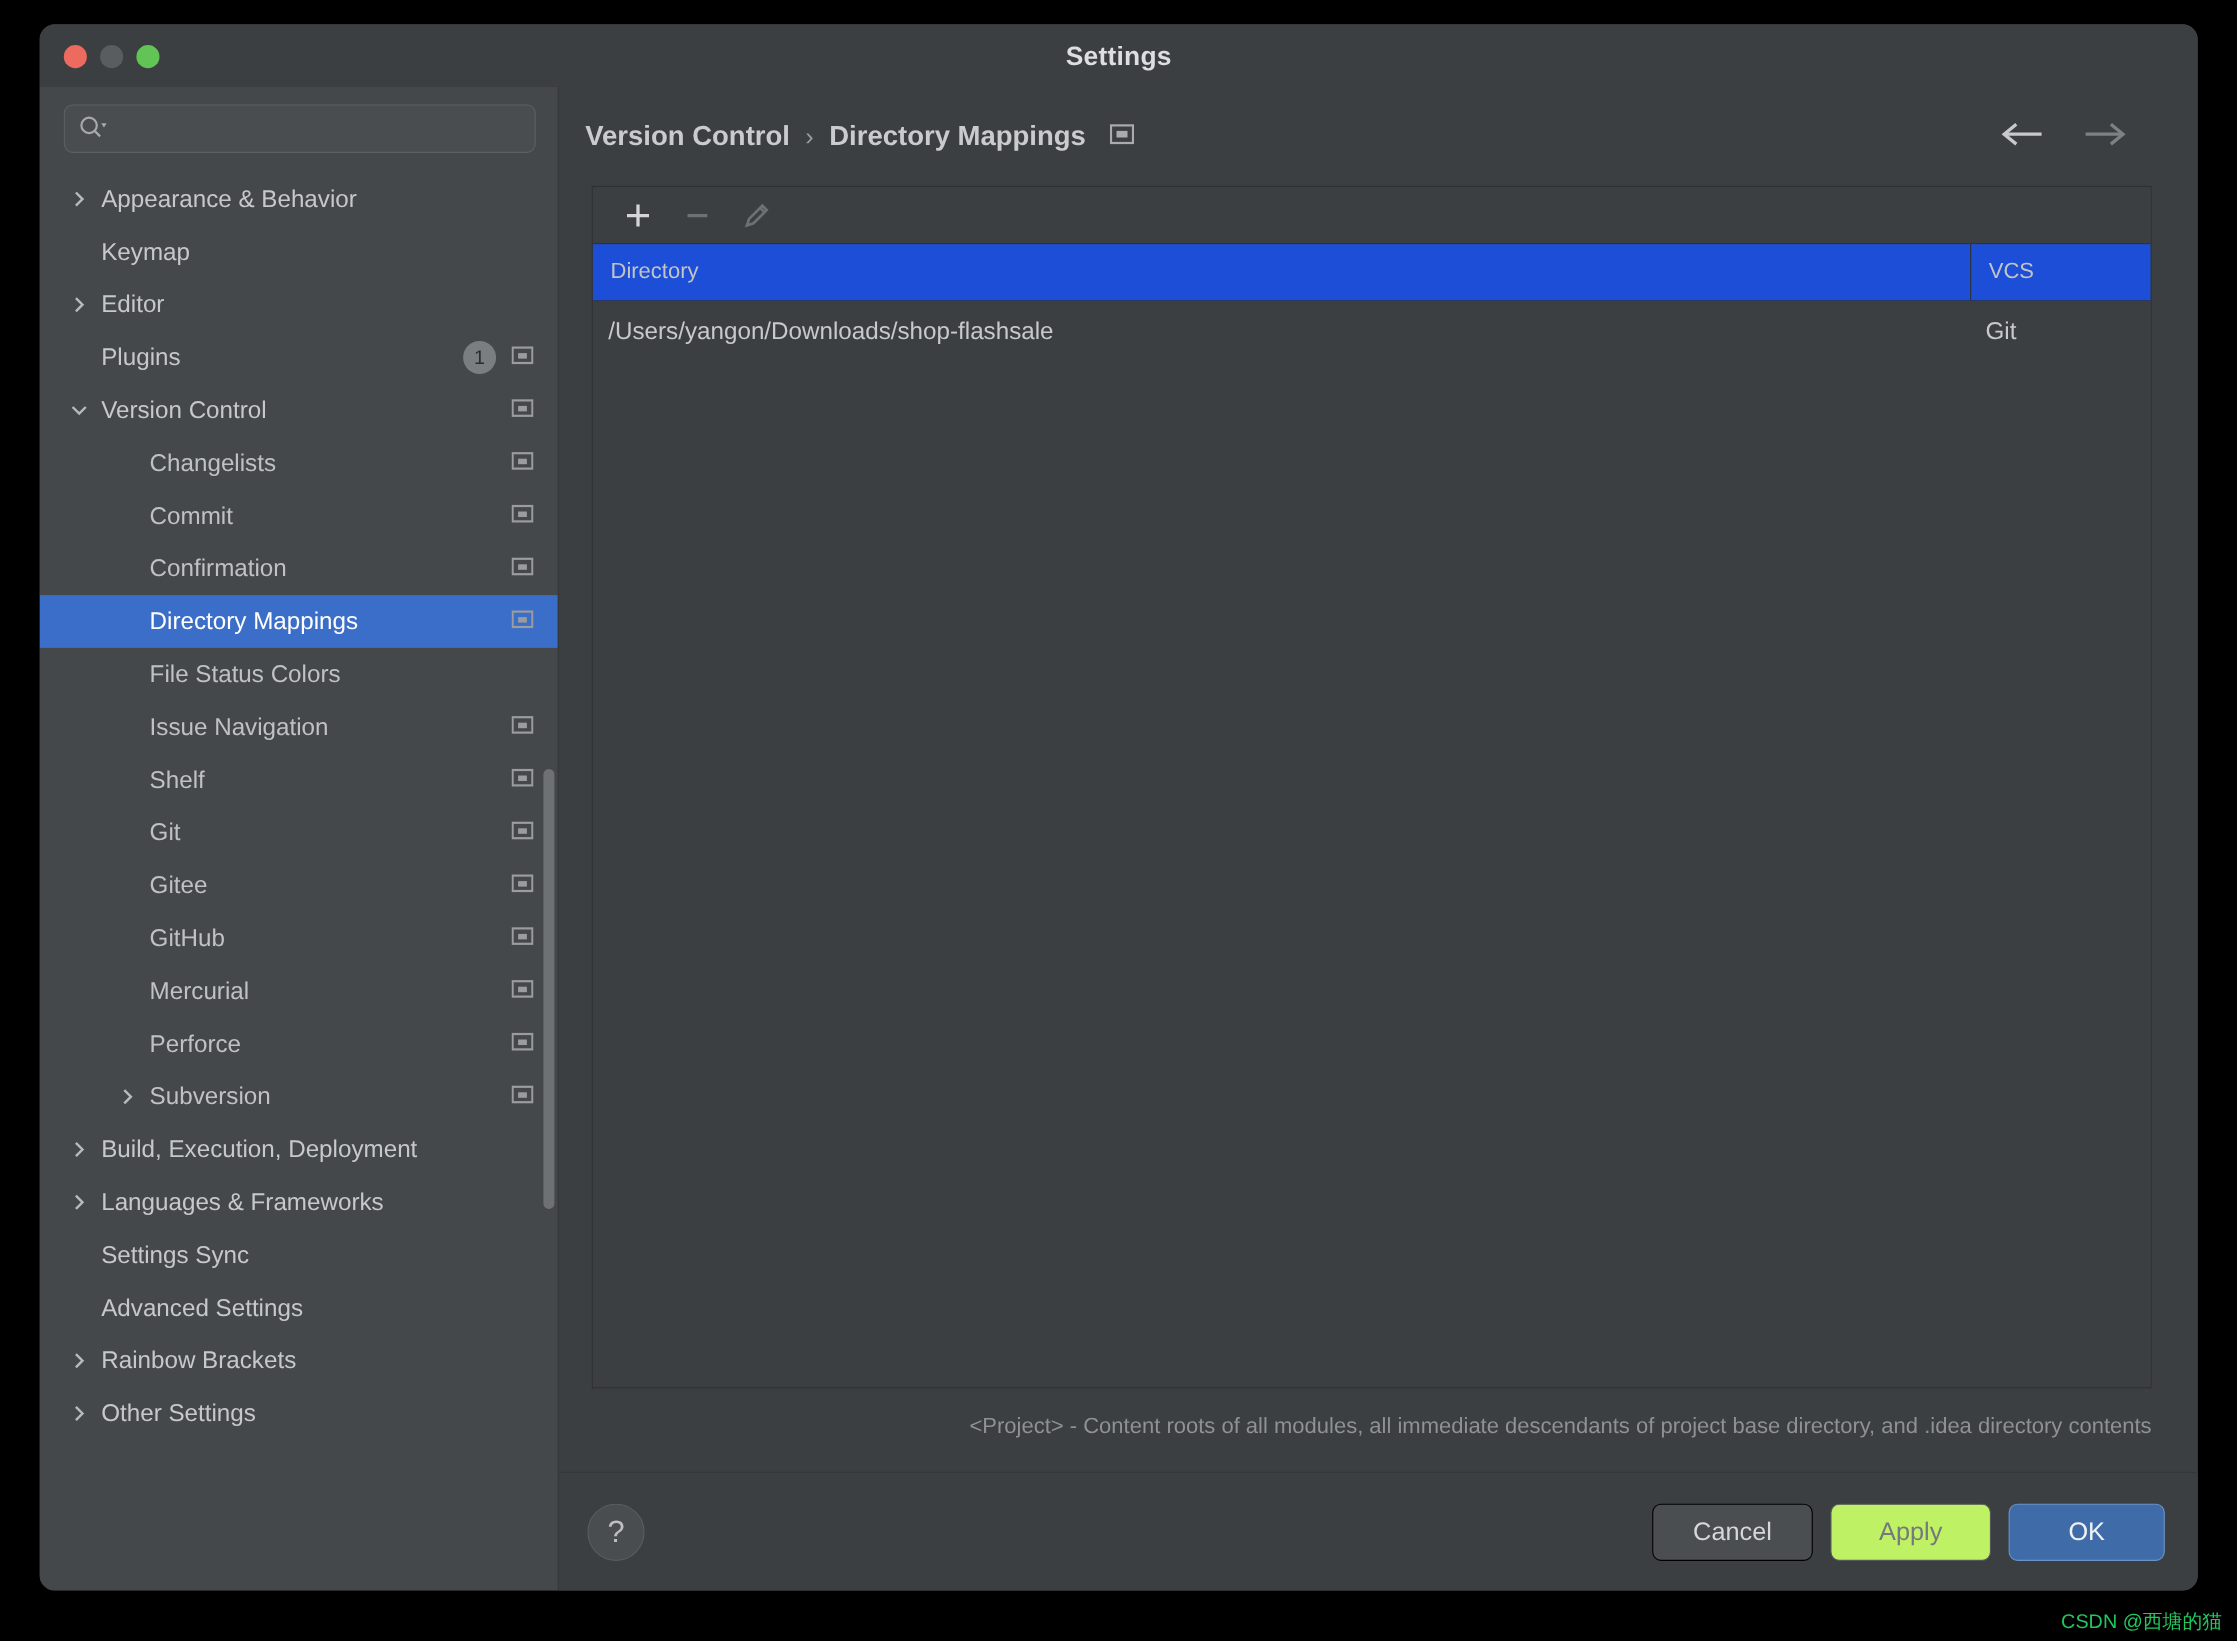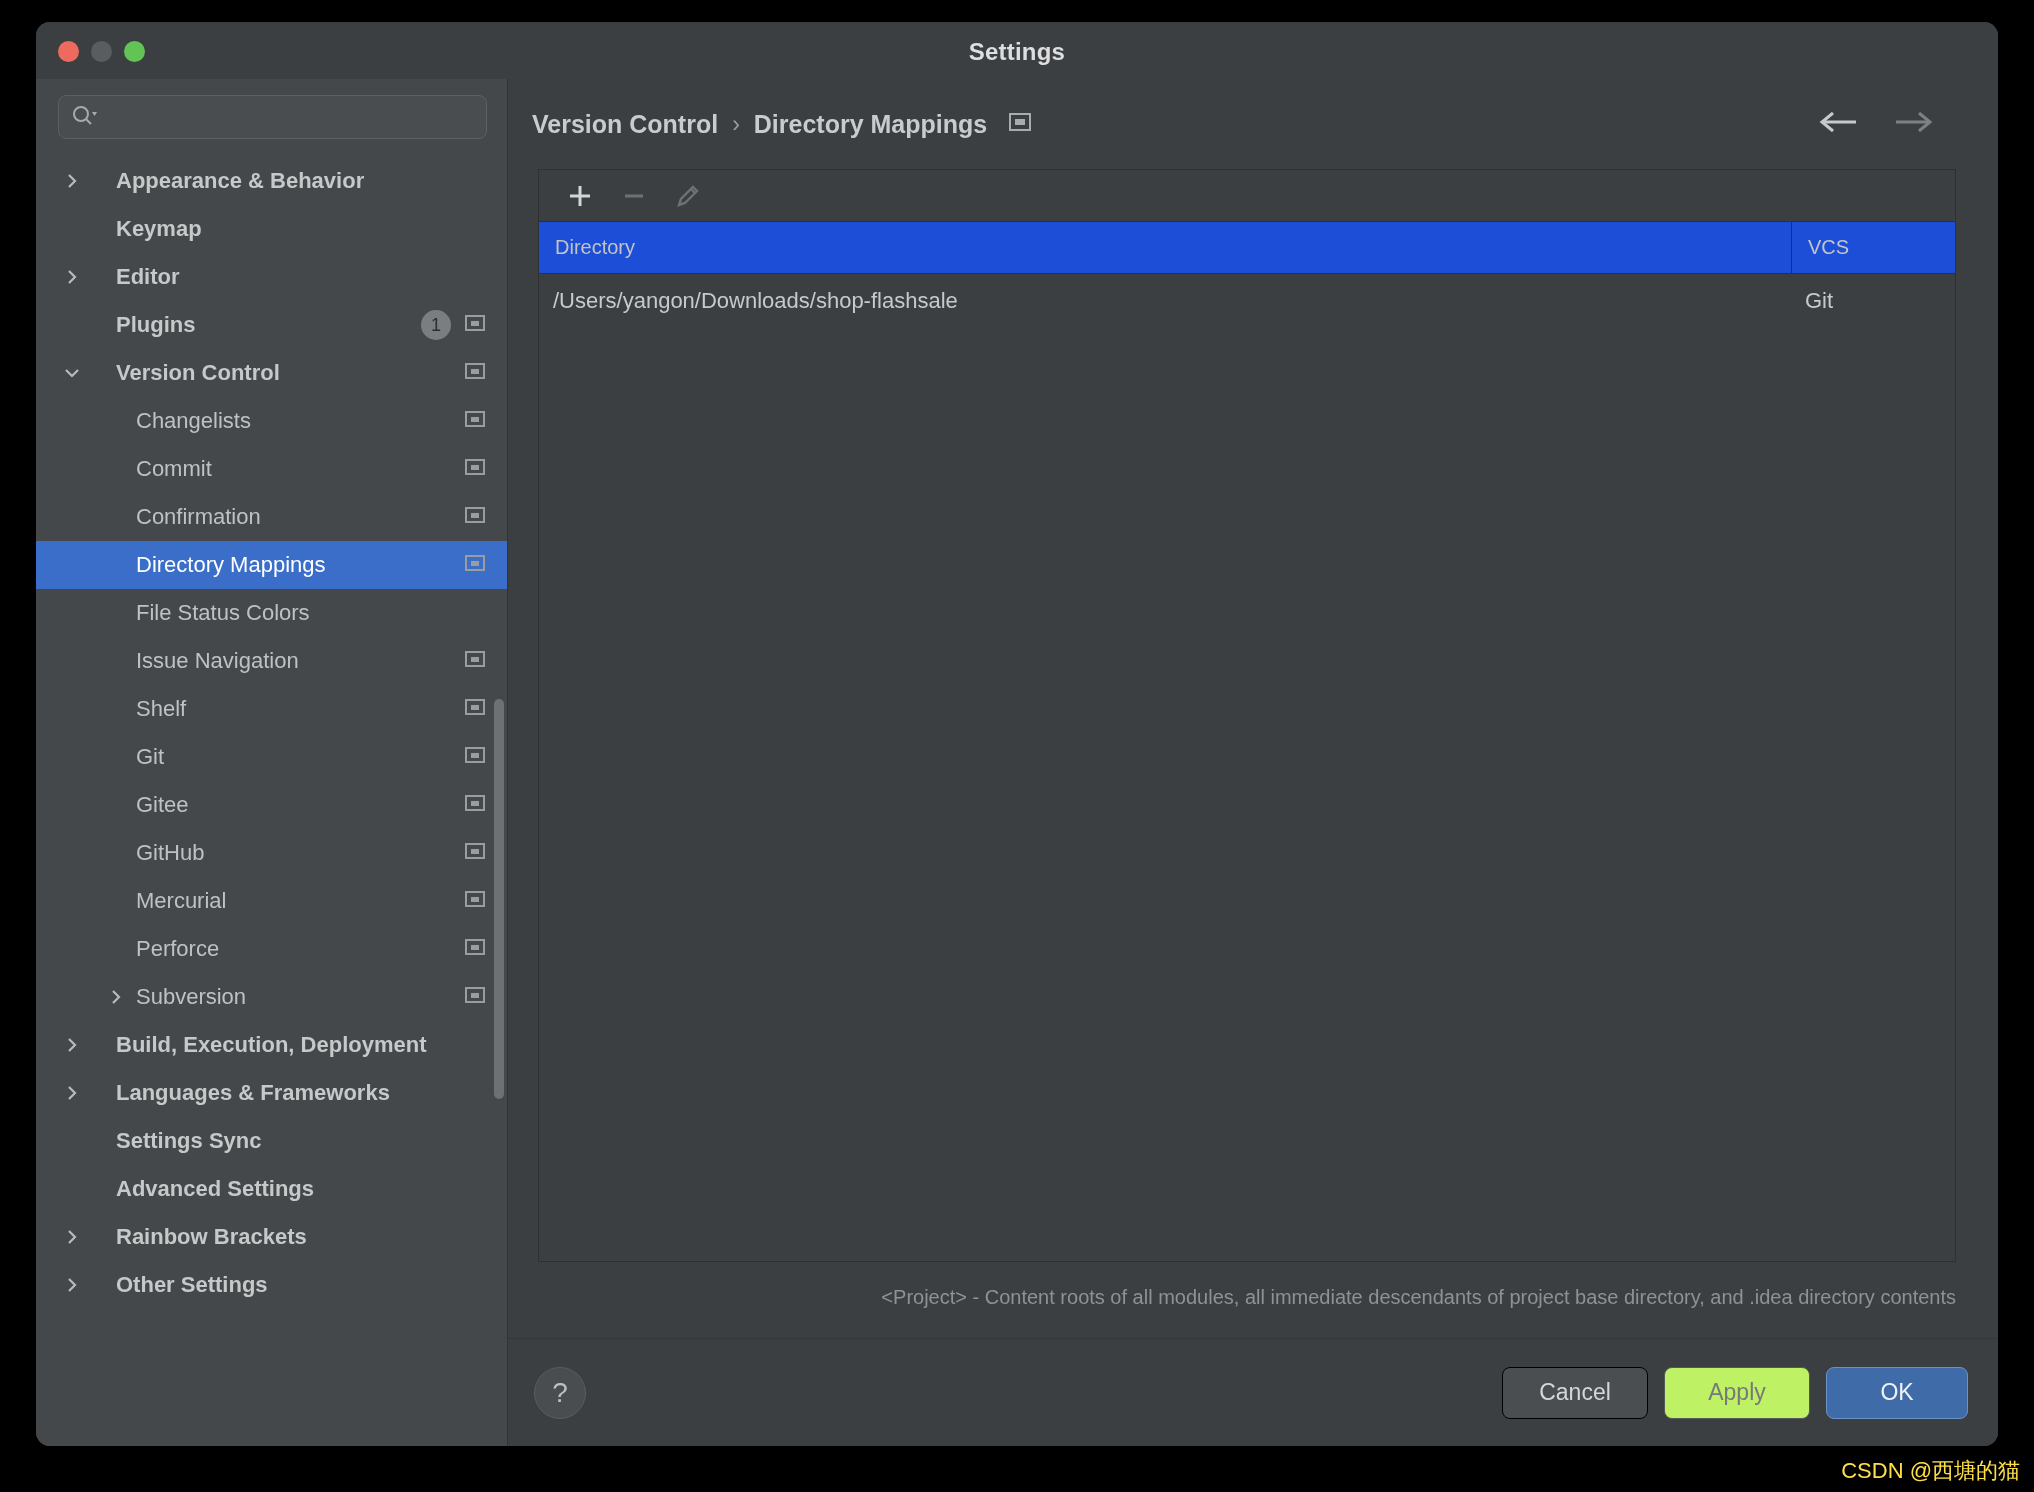--- a/index.html
+++ b/index.html
@@ -107,21 +107,21 @@
     display: flex; align-items: center; justify-content: center;
     color: #B8BABB;
   }
   .tree-item.depth0 .arrow { left: 26px; }
   .tree-item.depth1 .arrow { left: 70px; }
   .tree-label {
     font-size: 22px;
     color: #BFC1C2;
     line-height: 1;
   }
-  .tree-item.bold .tree-label { font-weight: bold; color: #C6C8C9; margin-left: 24px; }
+  .tree-item.bold .tree-label { font-weight: normal; color: #C6C8C9; }
   .tree-item.selected { background: #3B6EC8; }
   .tree-item.selected .tree-label { color: #FFFFFF; }
   .tree-item .right-icons {
     position: absolute;
     right: 22px;
     display: flex; align-items: center; gap: 14px;
   }
   .badge {
     background: #7A7E81;
     color: #2B2D2E;
@@ -282,22 +282,22 @@
   .btn.primary {
     background: #3F6CA8;
     border: 1px solid #6A93C8;
     color: #EFF2F5;
     min-width: 142px;
   }
 
   .watermark {
     position: absolute;
     right: 14px; bottom: 6px;
-    font-size: 22px;
-    color: #fde047;
+    font-size: 18px;
+    color: #22c55e;
   }
 </style>
 </head>
 <body>
 
 <div id="root">
   <div class="window">
 
     <div class="titlebar">
       <div class="traffic">

